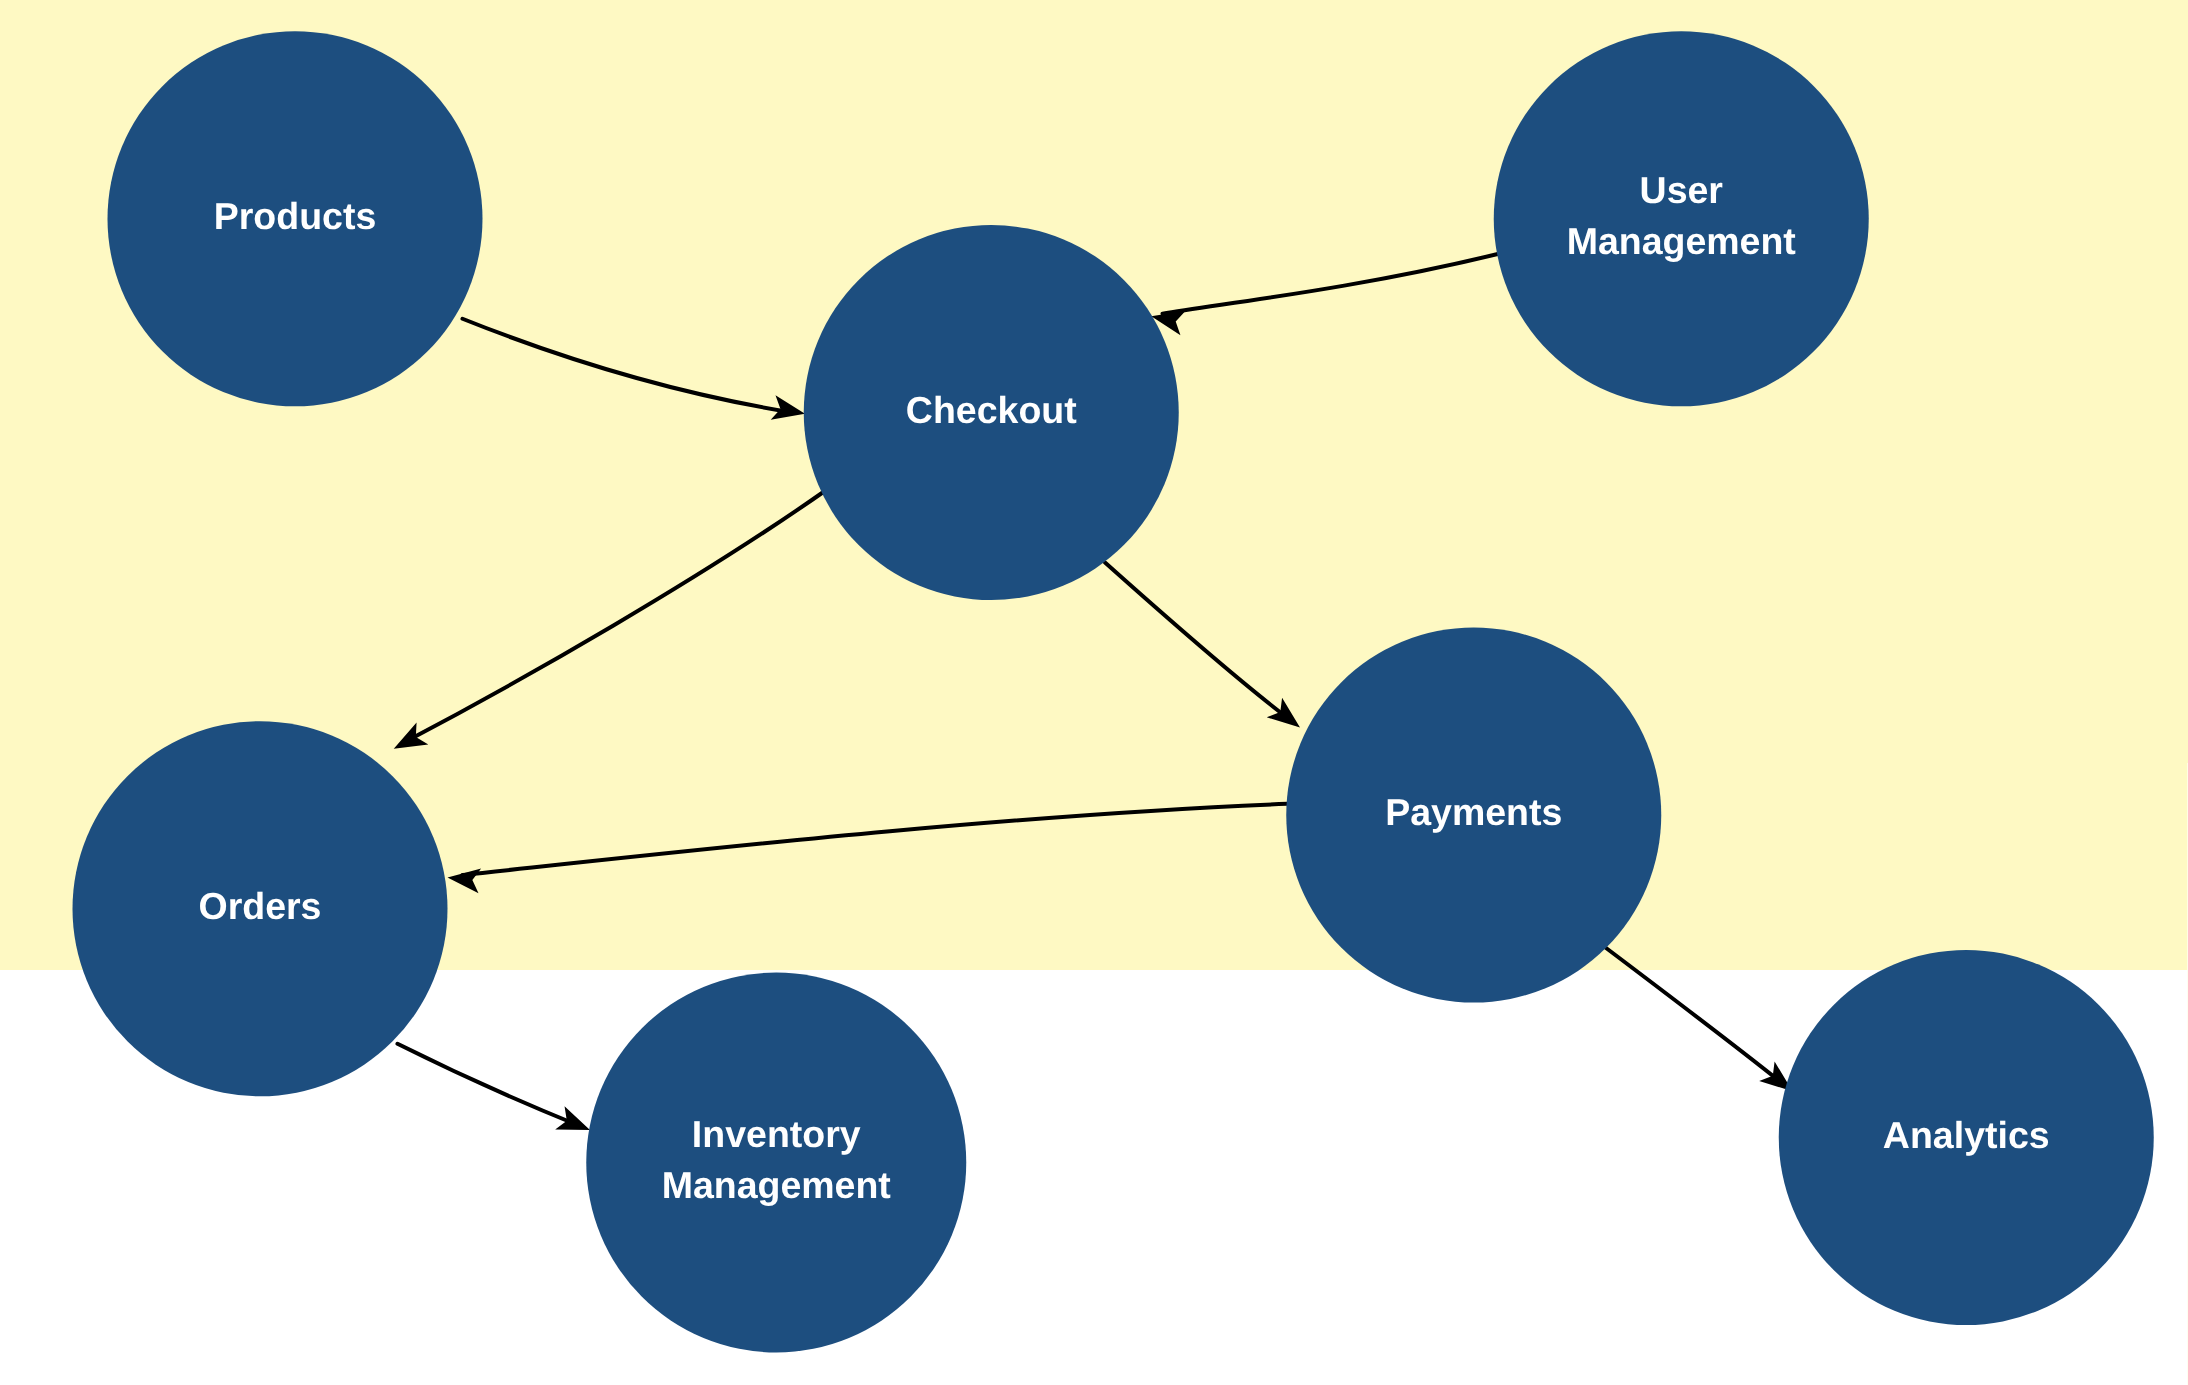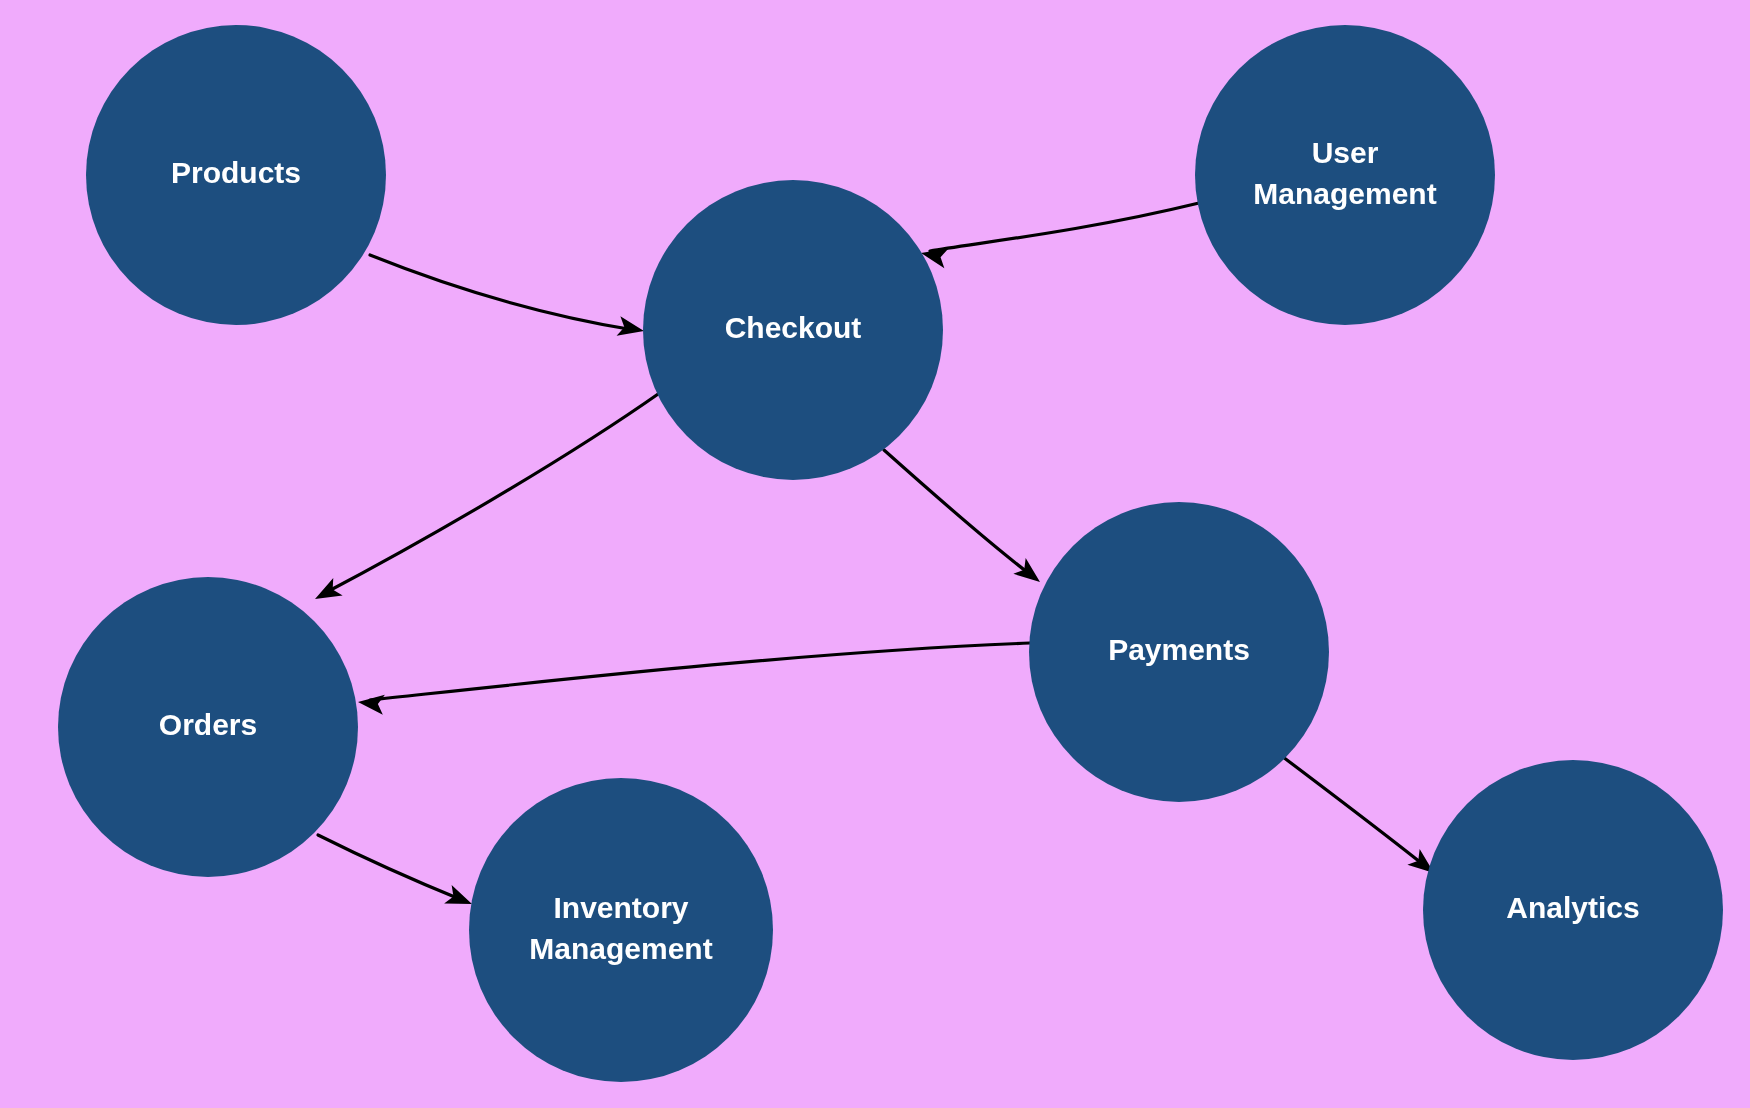--- a/index.html
+++ b/index.html
@@ -10,22 +10,22 @@
   }
   body {
     width: 1750px;
     height: 1108px;
     overflow: hidden;
     font-family: "Liberation Sans", sans-serif;
   }
   #graph-canvas {
     position: relative;
     width: 1750px;
-    height: 1108px;
-    background: #f0abfc;
+    height: 776px;
+    background: #fef9c3;
     text-align: center;
   }
   svg.graph-svg {
     position: absolute;
     top: 0;
     left: 0;
     width: 1750px;
     height: 1108px;
     display: block;
   }

